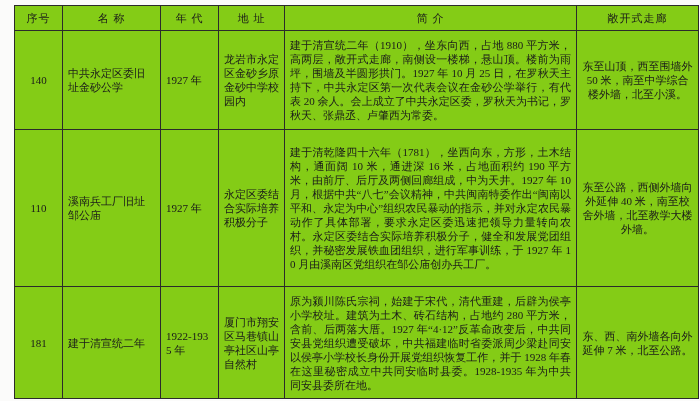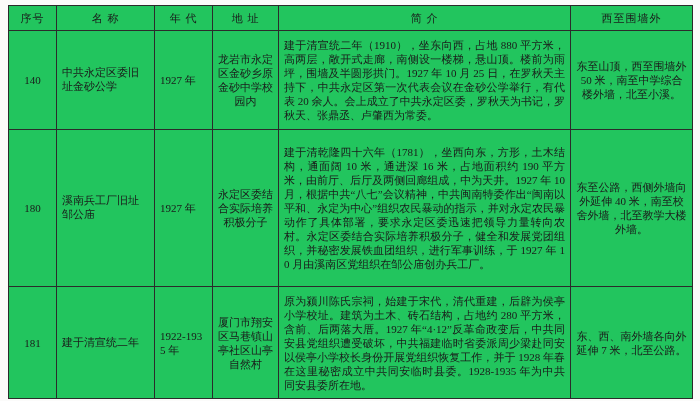--- a/index.html
+++ b/index.html
@@ -12,47 +12,47 @@
     color: #1a1a1a;
   }
   .page {
     position: relative;
     width: 700px;
     height: 401px;
     overflow: hidden;
   }
   table.doc-table {
     position: absolute;
-    left: 8px;
+    left: 14px;
     top: 5px;
     width: 684px;
     border-collapse: collapse;
     table-layout: fixed;
-    background: #22c55e;
+    background: #84cc16;
   }
   table.doc-table th,
   table.doc-table td {
     border: 1px solid #2b2b2b;
     font-size: 11px;
     line-height: 14px;
     padding: 2px 5px;
     vertical-align: middle;
     word-break: break-all;
     overflow: hidden;
   }
   th.h {
     font-weight: normal;
     text-align: center;
     height: 20px;
     letter-spacing: 1px;
   }
   td.c-id   { text-align: center; }
-  td.c-name { text-align: left; font-family: Liberation Mono, monospace; }
+  td.c-name { text-align: left; }
   td.c-era  { text-align: left; }
-  td.c-addr { text-align: center; }
+  td.c-addr { text-align: left; }
   td.c-intro {
     text-align: justify;
     text-justify: inter-character;
   }
   td.c-prot { text-align: center; }
   tr.r-179 { height: 99px; }
   tr.r-180 { height: 157px; }
   tr.r-181 { height: 112px; }
   col.w-id    { width: 48px; }
   col.w-name  { width: 98px; }
@@ -74,34 +74,34 @@
         <col class="w-intro">
         <col class="w-prot">
     </colgroup>
     <thead>
       <tr>
         <th class="h">序号</th>
         <th class="h">名  称</th>
         <th class="h">年  代</th>
         <th class="h">地  址</th>
         <th class="h">简  介</th>
-        <th class="h">西至围墙外</th>
+        <th class="h">敞开式走廊</th>
       </tr>
     </thead>
     <tbody>
       <tr class="r-179">
         <td class="c-id">140</td>
         <td class="c-name">中共永定区委旧址金砂公学</td>
         <td class="c-era">1927 年</td>
         <td class="c-addr">龙岩市永定区金砂乡原金砂中学校园内</td>
         <td class="c-intro">建于清宣统二年（1910），坐东向西，占地 880 平方米，高两层，敞开式走廊，南侧设一楼梯，悬山顶。楼前为雨坪，围墙及半圆形拱门。1927 年 10 月 25 日，在罗秋天主持下，中共永定区第一次代表会议在金砂公学举行，有代表 20 余人。会上成立了中共永定区委，罗秋天为书记，罗秋天、张鼎丞、卢肇西为常委。</td>
         <td class="c-prot">东至山顶，西至围墙外 50 米，南至中学综合楼外墙，北至小溪。</td>
       </tr>
       <tr class="r-180">
-        <td class="c-id">180</td>
+        <td class="c-id">110</td>
         <td class="c-name">溪南兵工厂旧址邹公庙</td>
         <td class="c-era">1927 年</td>
         <td class="c-addr">永定区委结合实际培养积极分子</td>
         <td class="c-intro">建于清乾隆四十六年（1781），坐西向东，方形，土木结构，通面阔 10 米，通进深 16 米，占地面积约 190 平方米，由前厅、后厅及两侧回廊组成，中为天井。1927 年 10 月，根据中共“八七”会议精神，中共闽南特委作出“闽南以平和、永定为中心”组织农民暴动的指示，并对永定农民暴动作了具体部署，要求永定区委迅速把领导力量转向农村。永定区委结合实际培养积极分子，健全和发展党团组织，并秘密发展铁血团组织，进行军事训练，于 1927 年 10 月由溪南区党组织在邹公庙创办兵工厂。</td>
         <td class="c-prot">东至公路，西侧外墙向外延伸 40 米，南至校舍外墙，北至教学大楼外墙。</td>
       </tr>
       <tr class="r-181">
         <td class="c-id">181</td>
         <td class="c-name">建于清宣统二年</td>
         <td class="c-era">1922-1935 年</td>

